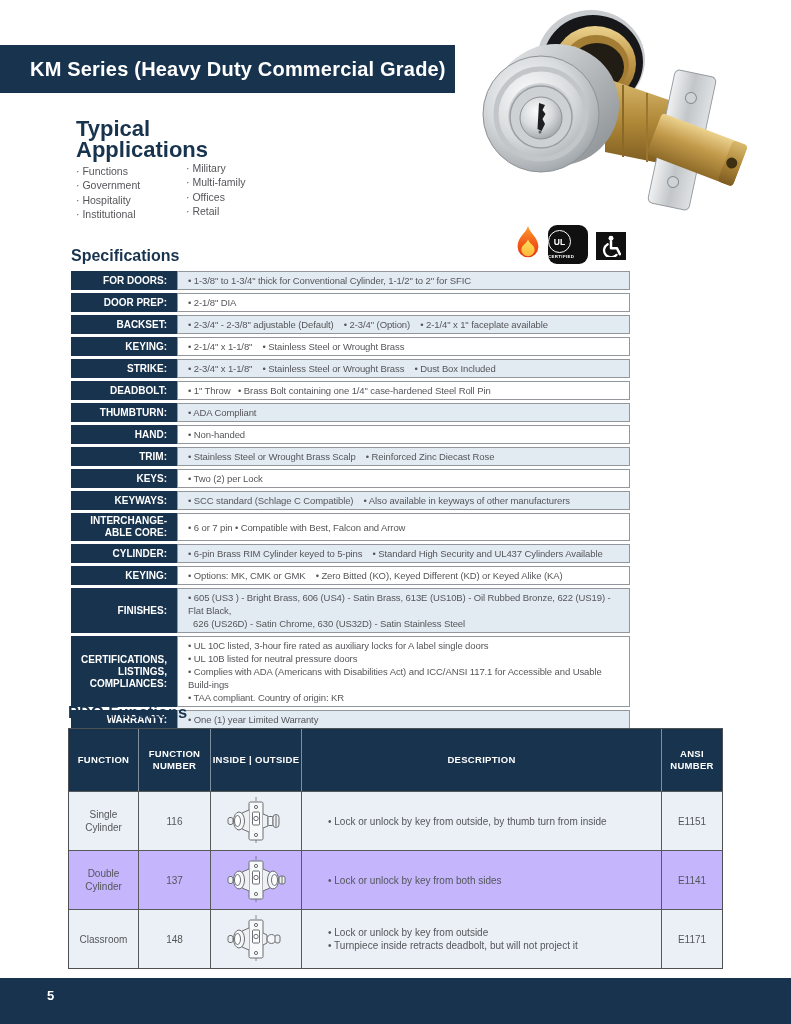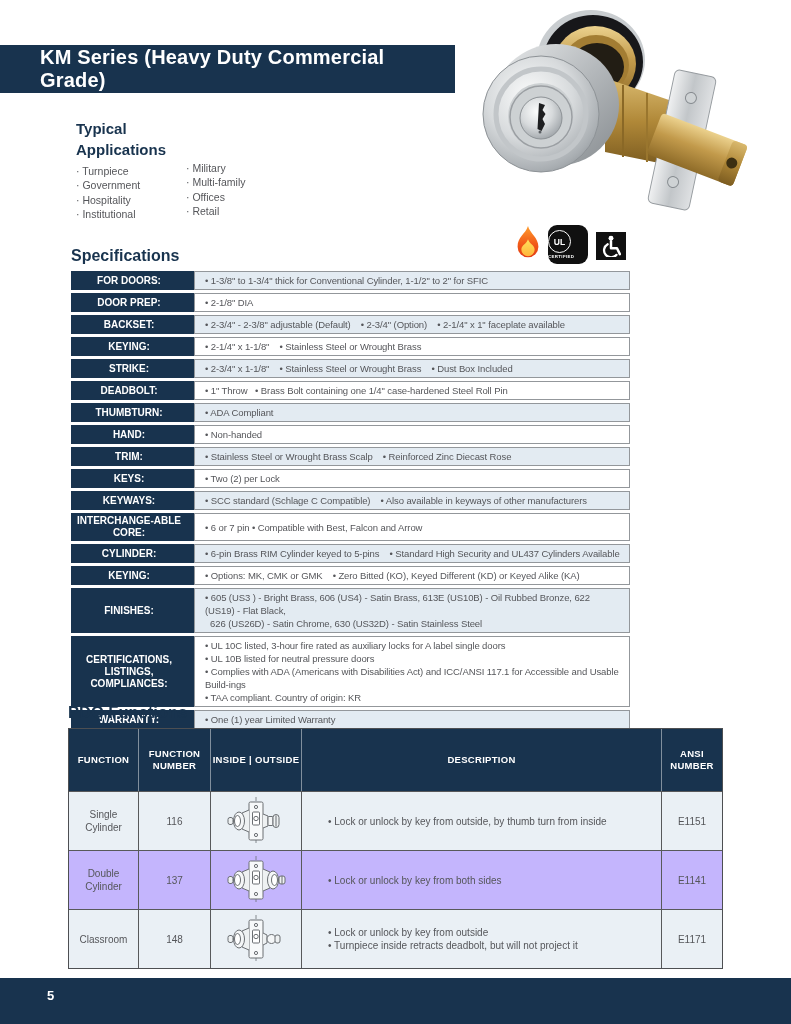--- a/index.html
+++ b/index.html
@@ -2,47 +2,47 @@
 <html><head>
 <meta charset="utf-8">
 <style>
   html,body{margin:0;padding:0;background:#ffffff;}
   #page{position:relative;width:791px;height:1024px;background:#ffffff;overflow:hidden;
         font-family:"Liberation Sans", sans-serif;}
 
   
   .header-bar{position:absolute;left:0;top:45px;width:455px;height:48px;background:#18334e;
               display:flex;align-items:center;}
-  .header-title{color:#ffffff;font-size:20px;font-weight:bold;padding-left:40px;letter-spacing:.2px;}
+  .header-title{color:#ffffff;font-size:20px;font-weight:bold;padding-left:30px;letter-spacing:.2px;}
 
   
   .product{position:absolute;left:455px;top:0;width:336px;height:225px;}
 
   
-  .typ-title{position:absolute;left:76px;top:118px;color:#18334e;font-size:15px;font-weight:bold;line-height:21px;}
+  .typ-title{position:absolute;left:76px;top:118px;color:#18334e;font-size:22px;font-weight:bold;line-height:21px;}
   .app-col{position:absolute;font-size:10.5px;color:#55565a;line-height:14.4px;width:112px;}
   .col1{left:76px;top:164px;}
   .col2{left:186px;top:161px;}
 
   
   .flame{position:absolute;left:512px;top:225px;width:32px;height:36px;}
   .ul-badge{position:absolute;left:548px;top:225px;width:40px;height:39px;background:#101010;border-radius:9px;
             display:flex;flex-direction:column;justify-content:center;gap:1px;}
   .ul-circle{width:21px;height:21px;border:1.6px solid #ffffff;border-radius:50%;color:#ffffff;
              font-weight:bold;font-size:8.5px;display:flex;align-items:center;justify-content:center;}
   .ul-text{color:#ffffff;font-size:4.4px;font-weight:bold;letter-spacing:.08em;}
   .ada-badge{position:absolute;left:596px;top:232px;width:30px;height:28px;background:#101010;
              display:flex;align-items:center;justify-content:center;}
 
   
   .spec-heading{position:absolute;left:71px;top:247px;color:#18334e;font-size:16px;font-weight:bold;}
   .spec-table{position:absolute;left:71px;top:271px;width:559px;}
   .spec-row{display:flex;align-items:stretch;margin-bottom:3px;}
-  .spec-label{width:123px;box-sizing:border-box;background:#18334e;color:#ffffff;font-size:10px;font-weight:bold;
-              text-align:center;padding:2px 10px 2px 3px;display:flex;flex-direction:column;justify-content:center;
+  .spec-label{width:106px;box-sizing:border-box;background:#18334e;color:#ffffff;font-size:10px;font-weight:bold;
+              text-align:right;padding:2px 10px 2px 3px;display:flex;flex-direction:column;justify-content:center;
               line-height:12px;overflow-wrap:break-word;}
   .spec-value{flex:1;box-sizing:border-box;border:1px solid #93979b;background:#ffffff;
               padding:2px 8px 2px 10px;display:flex;flex-direction:column;justify-content:center;}
   .spec-row.shaded .spec-value{background:#e3ebf2;}
   .spec-line{font-size:9.5px;color:#55565a;line-height:13px;white-space:pre-wrap;letter-spacing:-0.1px;}
 
   
   .pdq-heading{position:absolute;left:68px;top:703px;color:#18334e;font-size:16.5px;font-weight:bold;}
   .pdq-table{position:absolute;left:68px;top:728px;width:655px;border:1px solid #4d4f52;box-sizing:border-box;}
   .pdq-header{display:flex;background:#18334e;height:62px;}
@@ -136,21 +136,21 @@
     <circle cx="86" cy="118" r="21" fill="url(#gFace)" stroke="#8d9296"></circle>
     <path d="M84 103 l6 2 l-2.5 5 l3 4 l-3 5 l2.5 5 l-3.5 7 l-4 -2 z" fill="#1e1f21"></path>
     <circle cx="85" cy="132" r="1.5" fill="#5a5e62"></circle>
   </svg>
 
   <div class="typ-title">
     <div>Typical</div>
     <div>Applications</div>
   </div>
   <div class="app-col col1">
-      <div class="app-item">· Turnpiece</div>
+      <div class="app-item">· Functions</div>
       <div class="app-item">· Government</div>
       <div class="app-item">· Hospitality</div>
       <div class="app-item">· Institutional</div>
     </div>
   <div class="app-col col2">
       <div class="app-item">· Military</div>
       <div class="app-item">· Multi-family</div>
       <div class="app-item">· Offices</div>
       <div class="app-item">· Retail</div>
     </div>

